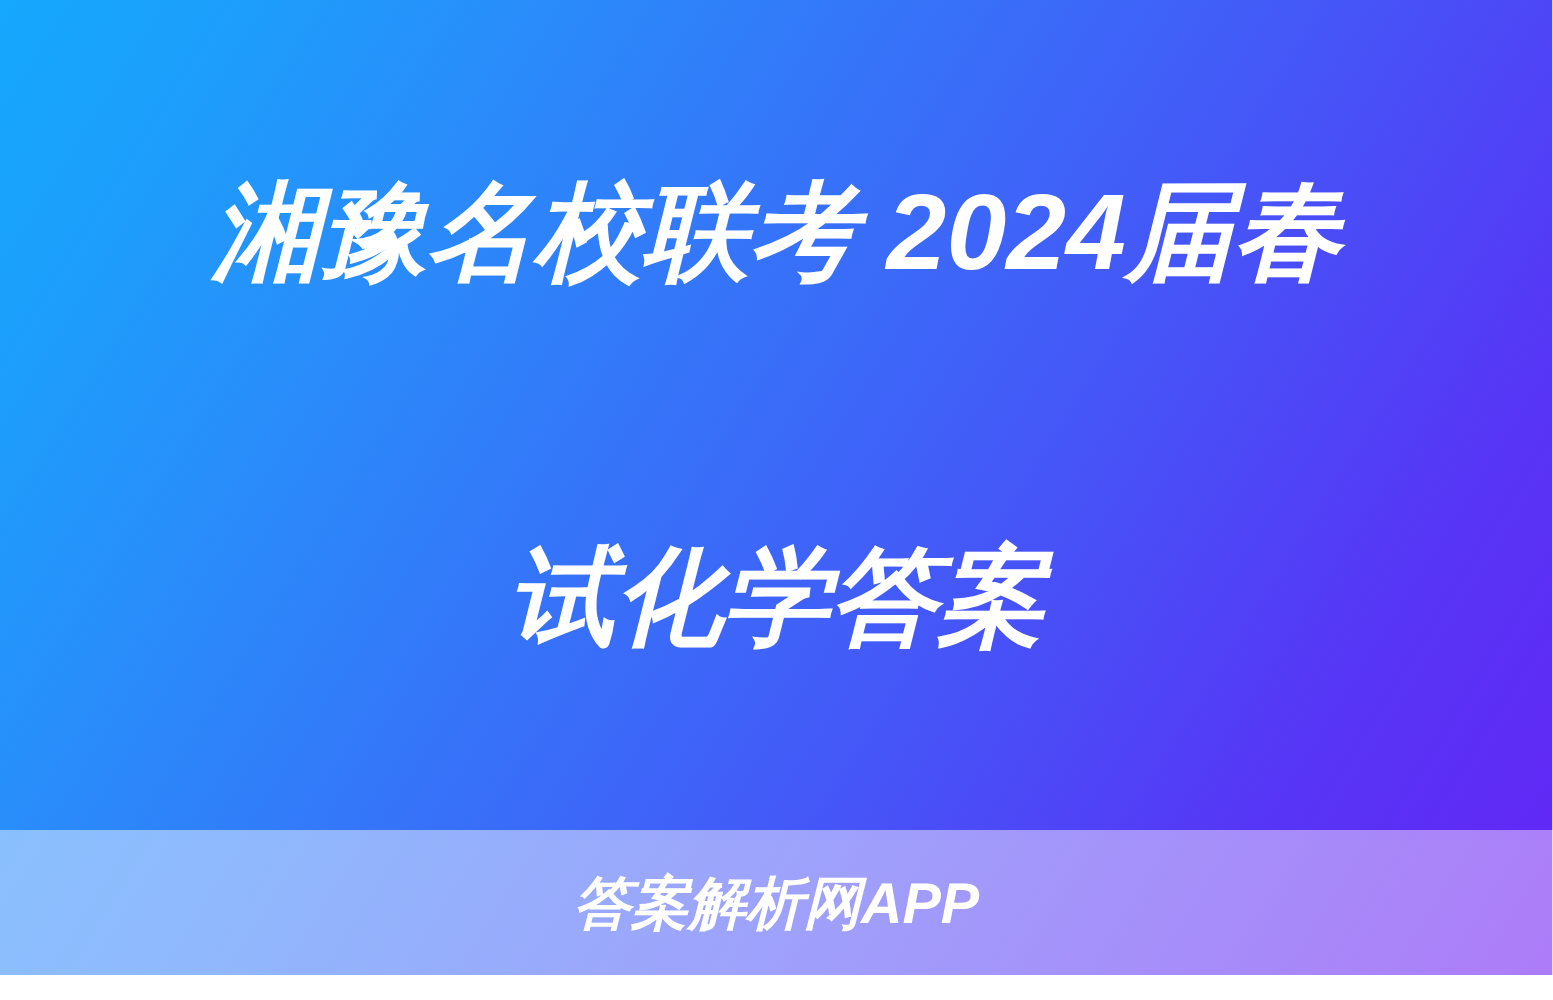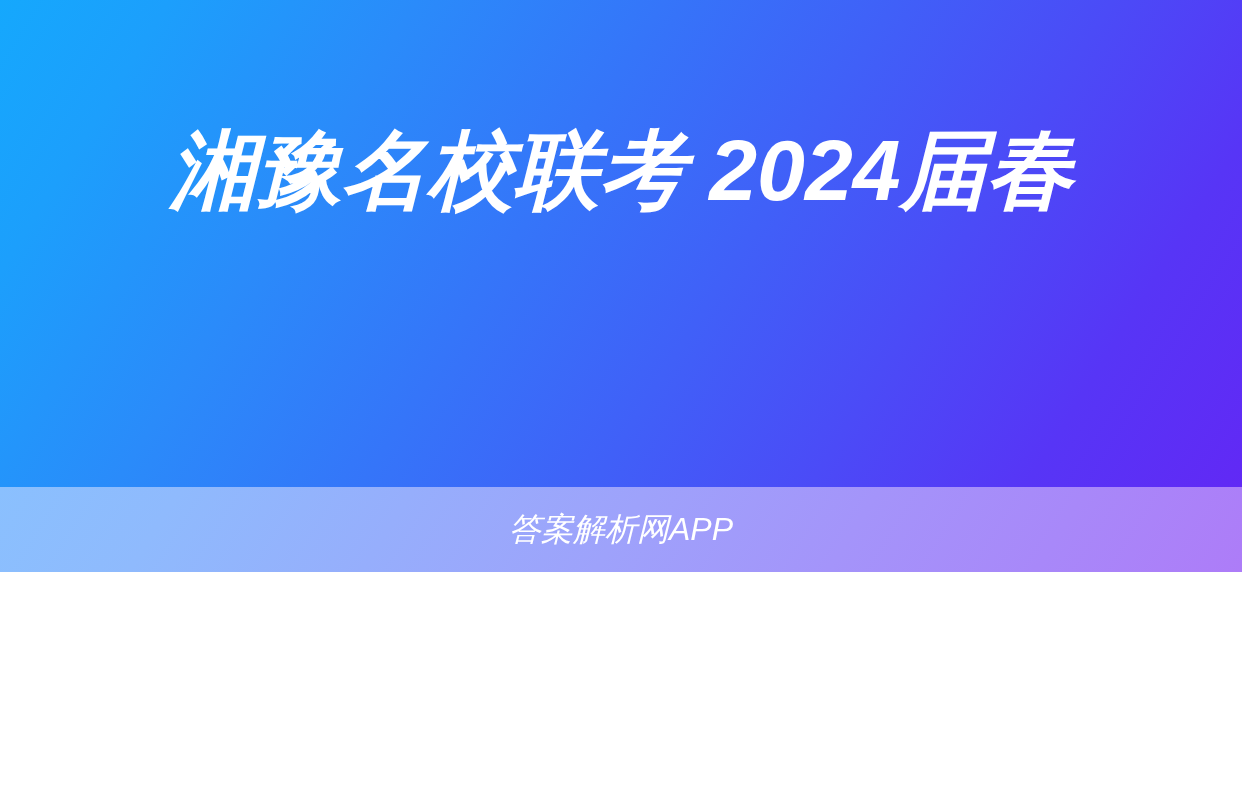--- a/index.html
+++ b/index.html
@@ -11,21 +11,21 @@
   body {
     width: 1242px;
     height: 800px;
     overflow: hidden;
     font-family: "Liberation Sans", "DejaVu Sans", sans-serif;
   }
 
   .poster {
     position: relative;
     width: 1242px;
-    height: 572px;
+    height: 780px;
     overflow: hidden;
     display: flex;
     flex-direction: column;
   }
 
   
   .hero {
     position: relative;
     width: 1242px;
     height: 681px;
@@ -82,35 +82,35 @@
     align-items: center;
     justify-content: center;
     overflow: hidden;
   }
 
   .footer-text {
     margin: 0;
     padding: 0;
     color: #ffffff;
     font-family: "Liberation Sans", "DejaVu Sans", sans-serif;
-    font-weight: 400;
+    font-weight: 700;
     font-style: italic;
-    font-size: 32px;
+    font-size: 46px;
     line-height: 52px;
     letter-spacing: 0px;
     white-space: nowrap;
     -webkit-font-smoothing: antialiased;
   }
 </style>
 </head>
 <body>
 
 <div class="poster">
 
   <section class="hero">
-    <h1 class="hero-title"><span class="l1">湘豫名校联考 2024届春</span><br><br></h1>
+    <h1 class="hero-title"><span class="l1">湘豫名校联考 2024届春</span><br><br><span class="l3">试化学答案</span></h1>
   </section>
 
   <footer class="footer">
     <div class="footer-text">答案解析网APP</div>
   </footer>
 
 </div>
 
 </body></html>

